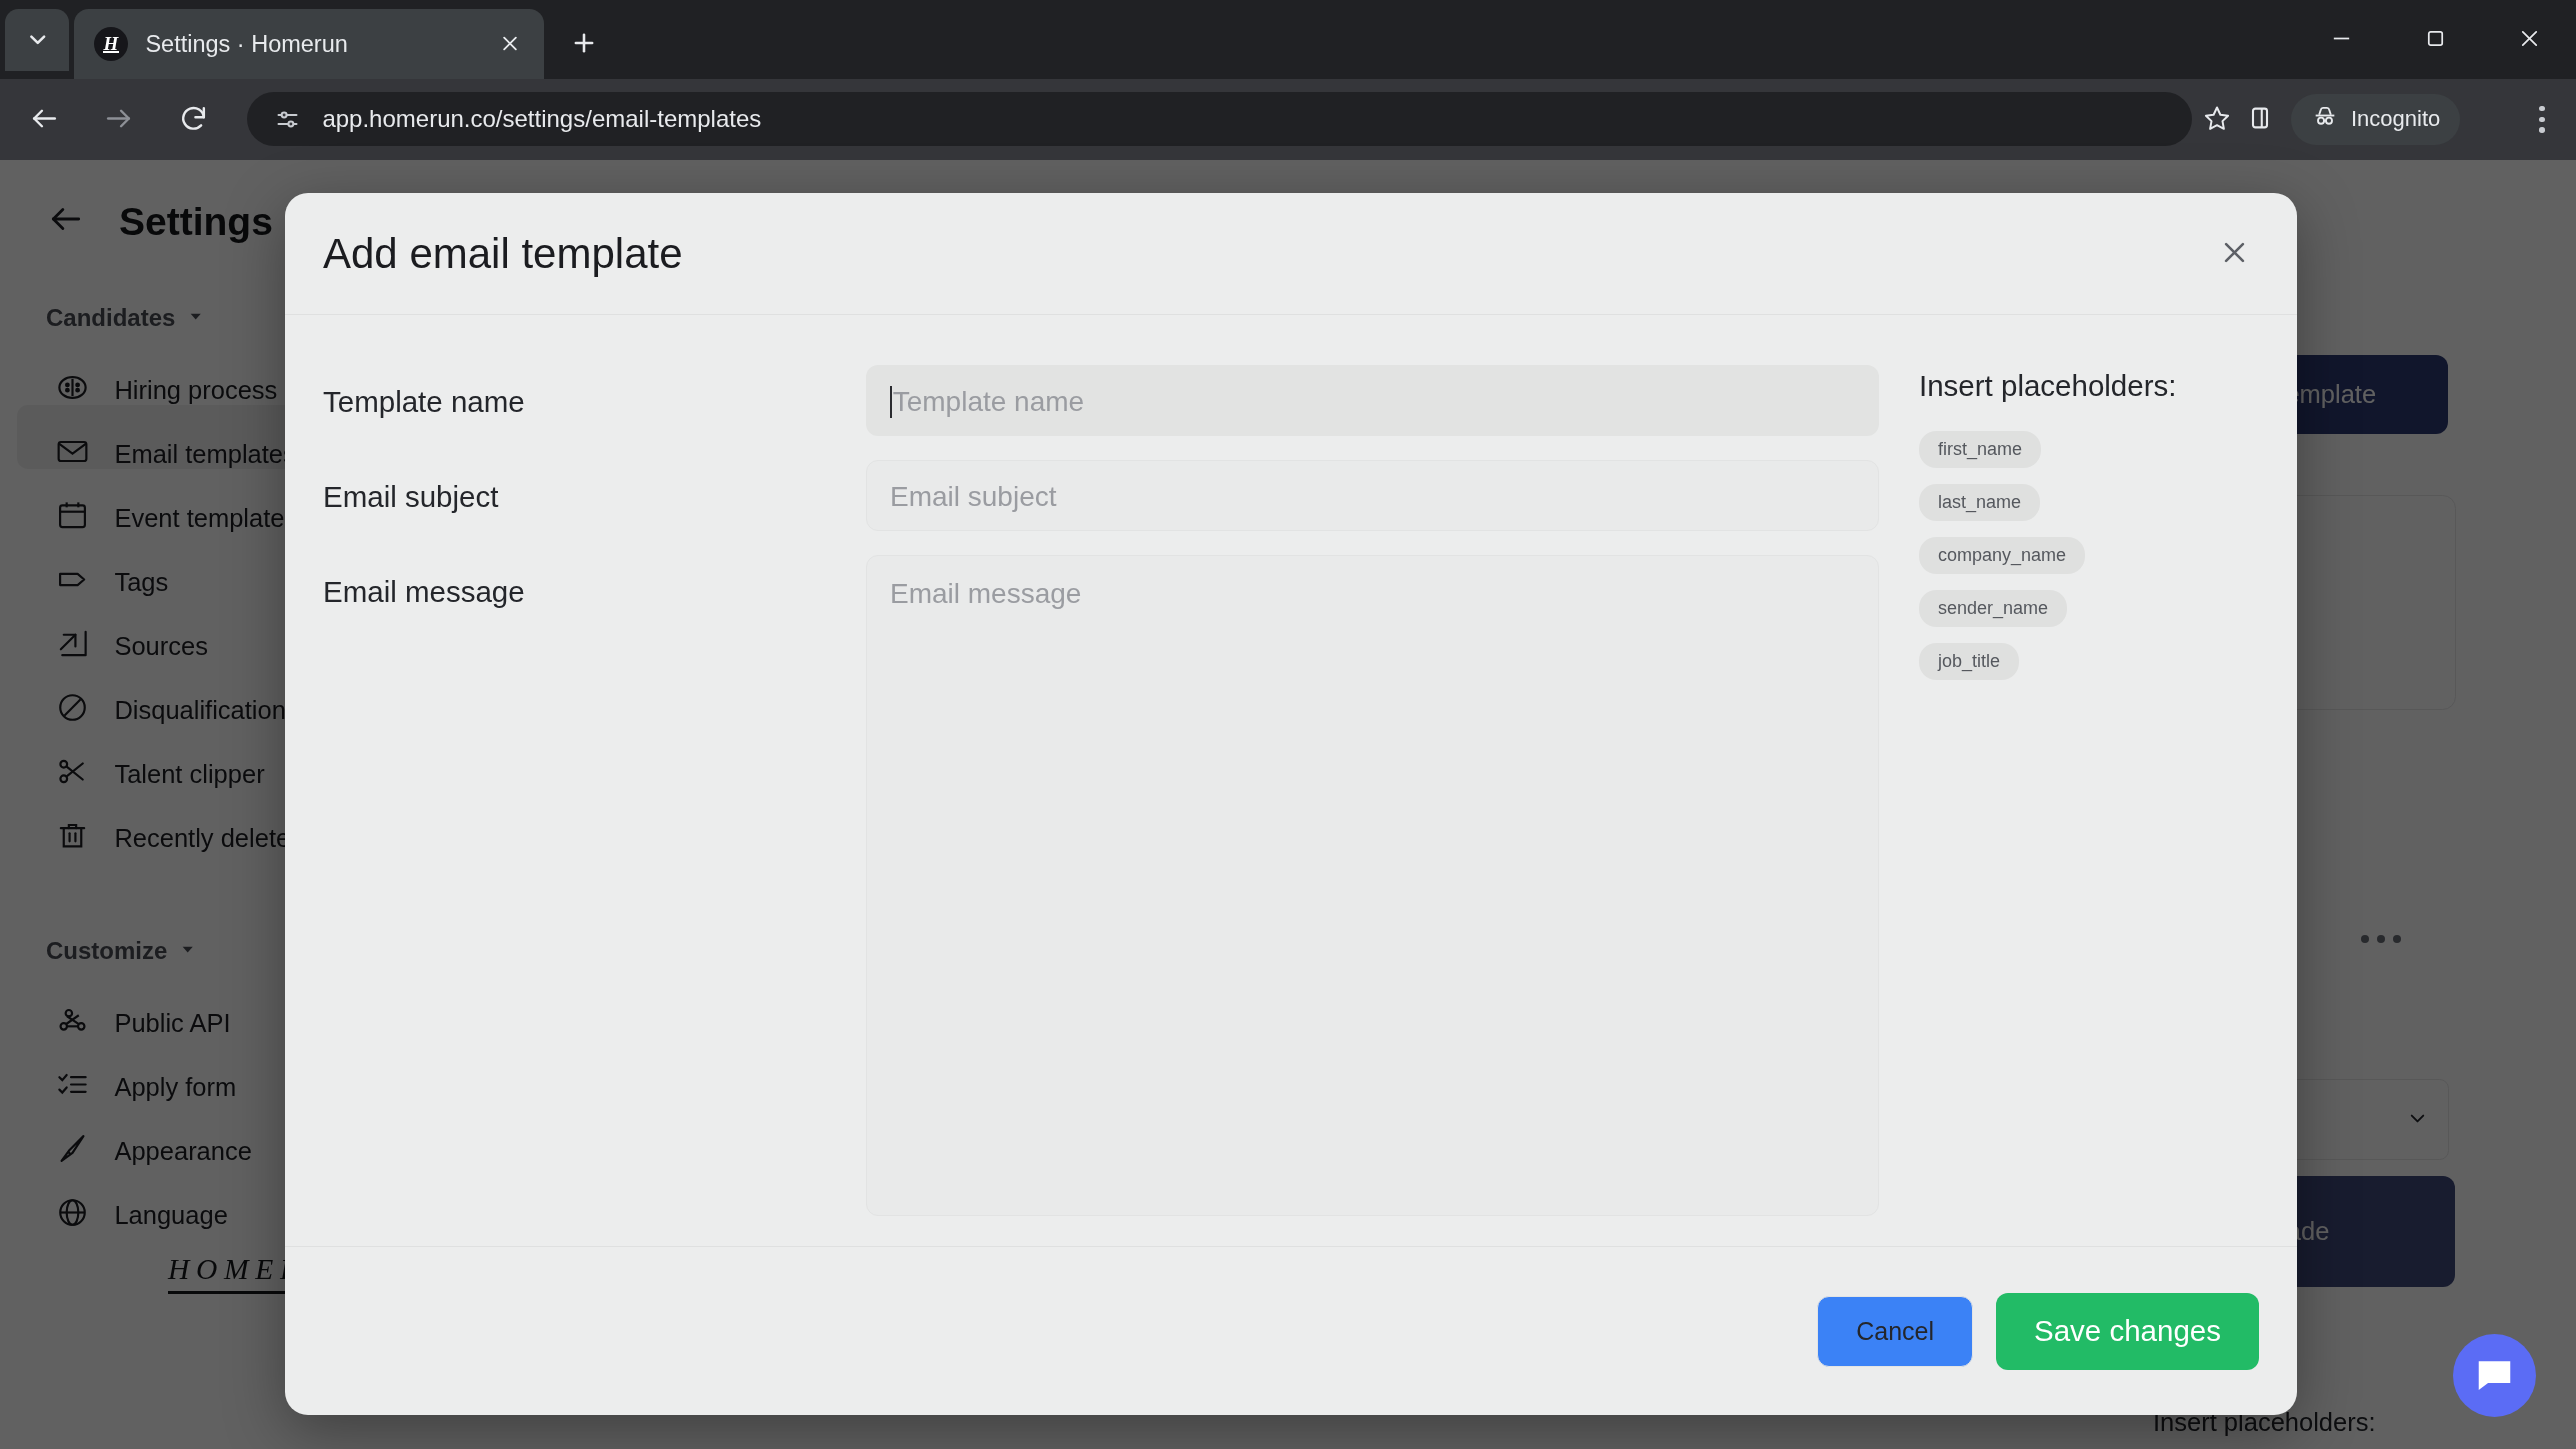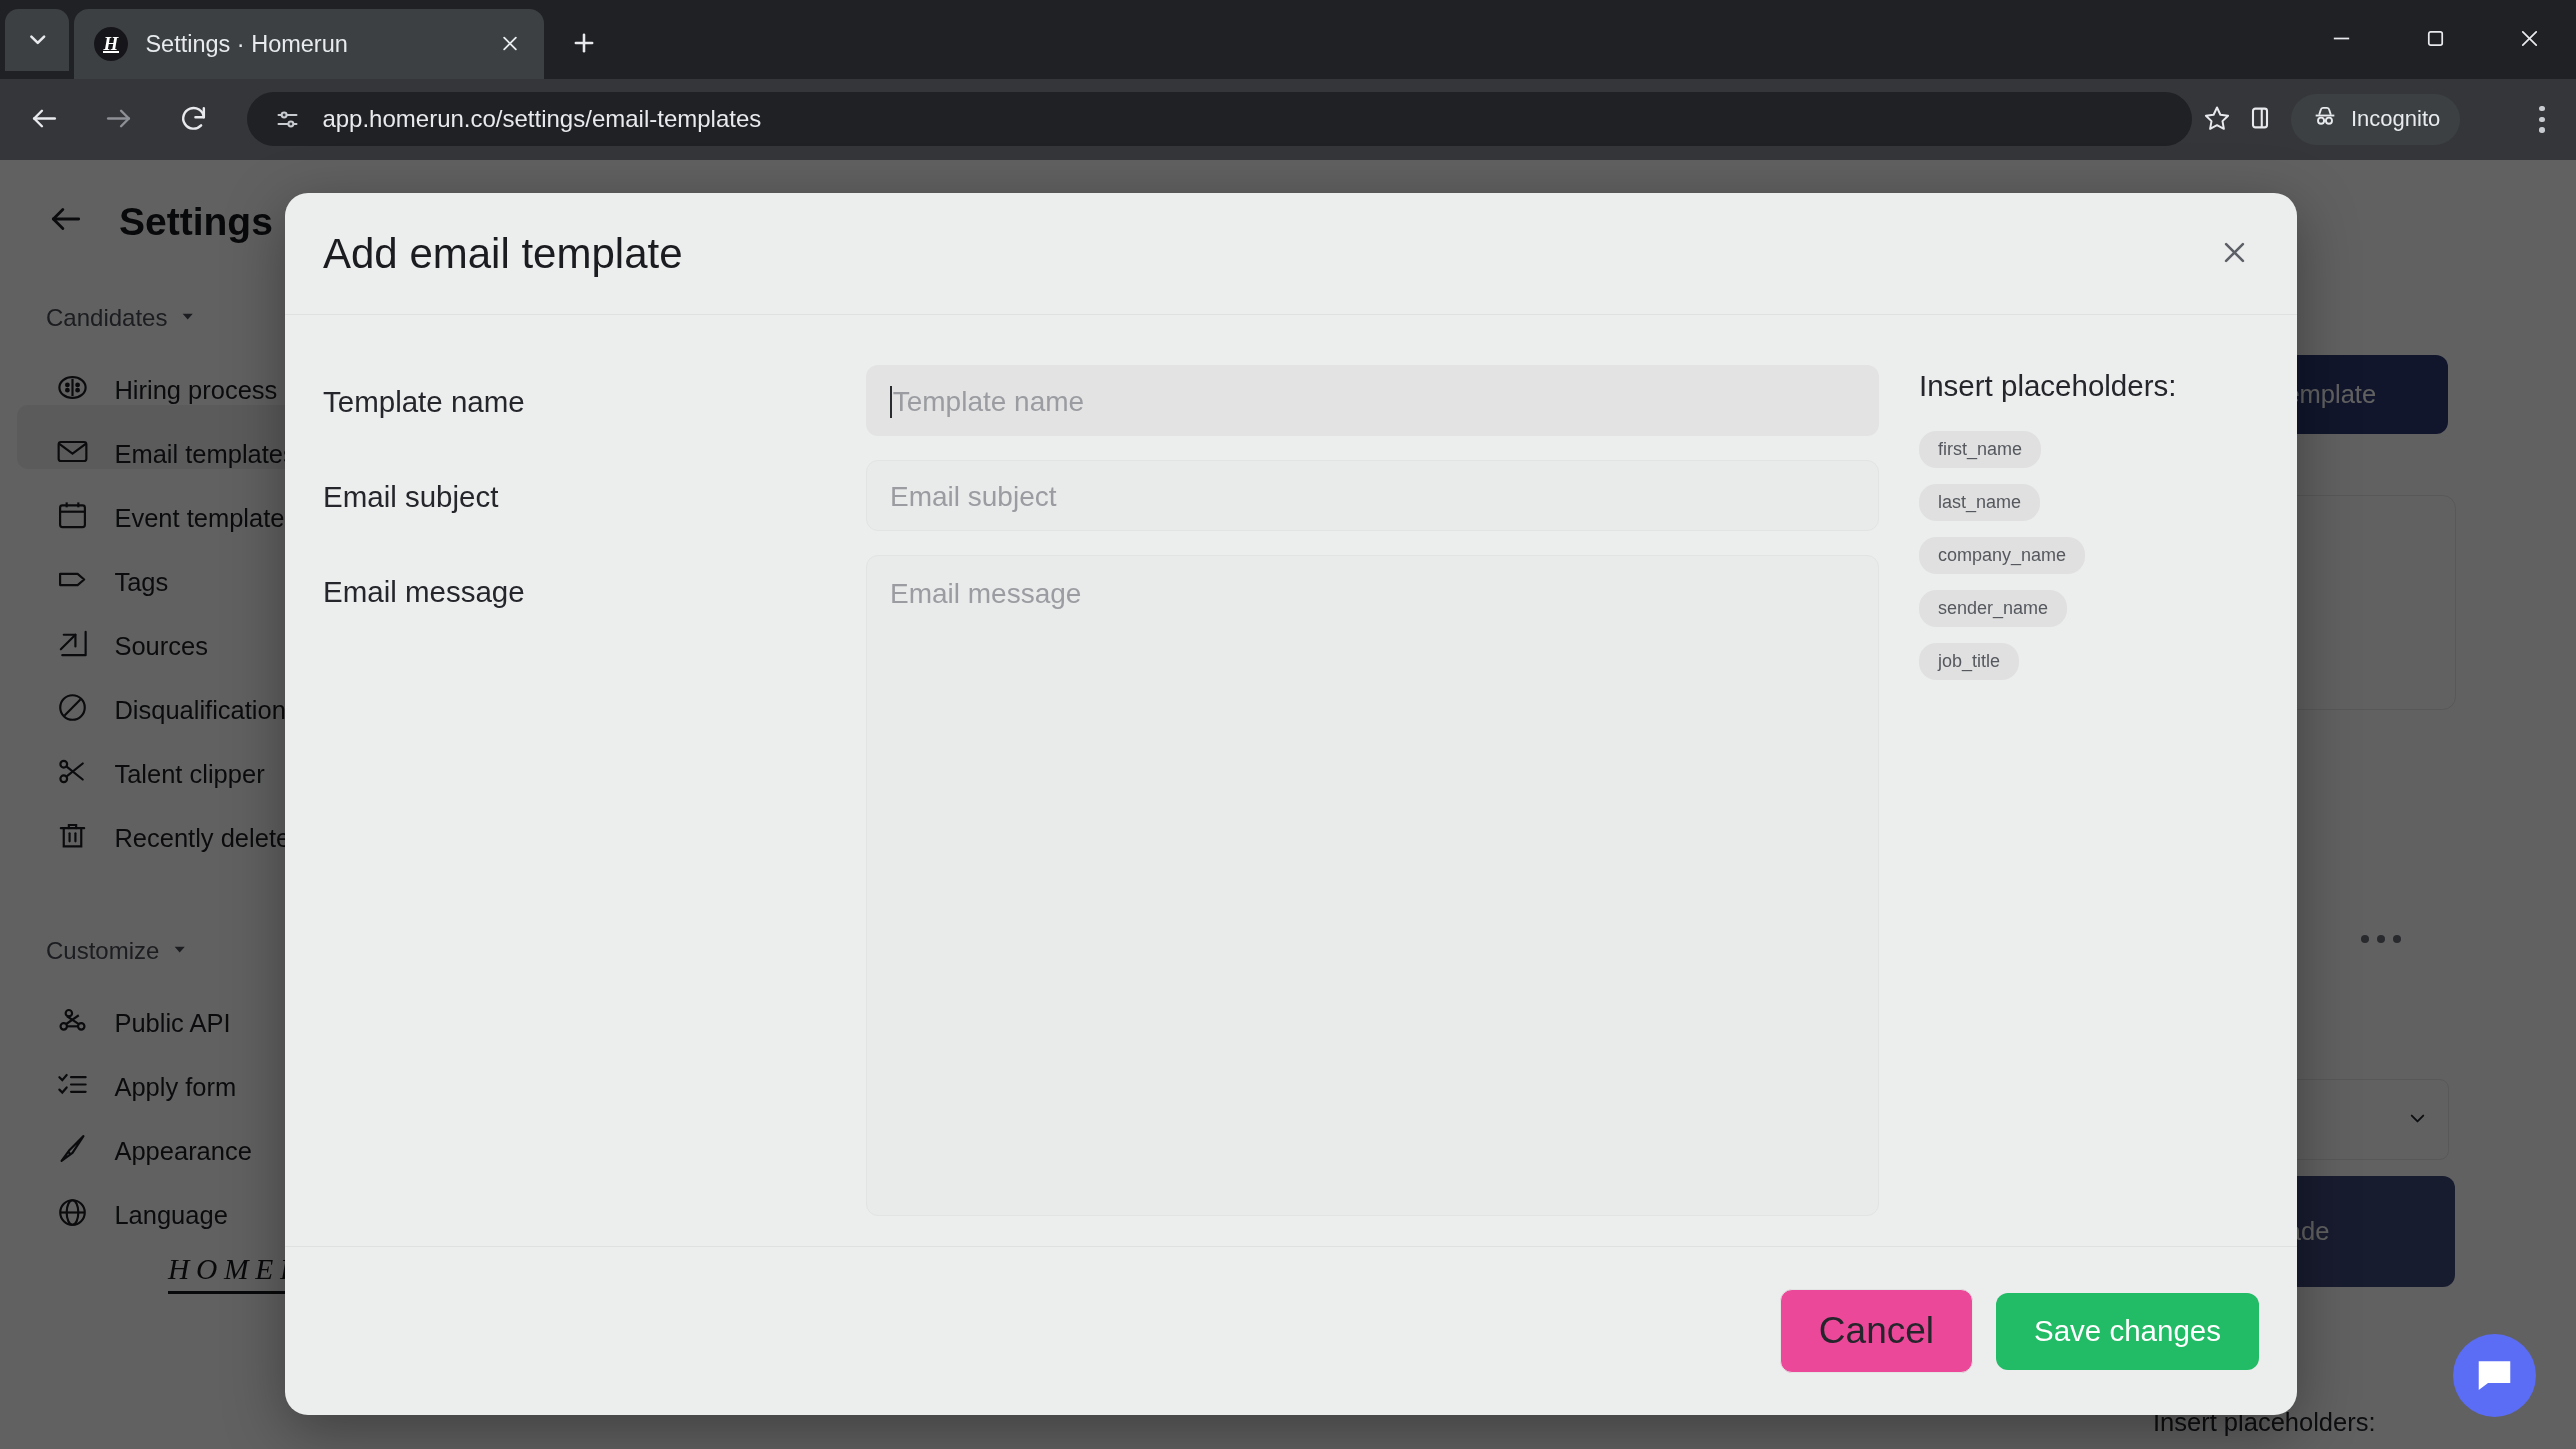--- a/index.html
+++ b/index.html
@@ -130,21 +130,21 @@
   .settings-header {
     position: absolute; left: 47px; top: 40px;
     display: flex; gap: 34px; font-weight: bold;
   }
   .settings-header svg { width: 38px; height: 38px; }
   .settings-header .ttl { font-size: 39px; color: #17181c; }
 
   .sidebar { position: absolute; left: 0; top: 134px; width: 523px; }
   .side-group-title {
     display: flex; align-items: center; gap: 12px;
-    padding: 0 0 0 46px; height: 47px; color: #4a4d55; font-size: 24px;
+    padding: 0 0 0 46px; height: 47px; color: #4a4d55; font-size: 24px; font-weight: bold;
   }
   .side-group-title svg { width: 17.4px; height: 17.4px; }
   .side-item {
     display: flex; align-items: flex-end; gap: 24px;
     height: 64px; padding-left: 38px; border-radius: 10.7px;
     margin: 0 20px 0 17.4px; color: #1d1f24; font-size: 25.5px;
     white-space: nowrap;
   }
   .side-item.active { background: rgba(0,0,0,0.06); }
   .side-item .ico { width: 35px; height: 35px; flex: 0 0 auto;
@@ -255,22 +255,22 @@
     margin-bottom: 16px;
   }
 
   .modal-footer {
     flex: 0 0 auto; height: 169px;
     border-top: 1.3px solid #dfe0e0;
     display: flex; align-items: center; justify-content: flex-end;
     gap: 23px; padding: 0 38px;
   }
   .btn-cancel {
-    background: #ec4899; border: 1.3px solid #e3e4e4; border-radius: 12px;
-    color: #24262b; font-size: 37px; padding: 20px 38px;
+    background: #3b82f6; border: 1.3px solid #e3e4e4; border-radius: 12px;
+    color: #24262b; font-size: 25px; padding: 20px 38px;
   }
   .btn-save {
     background: #22bb66; border: none; border-radius: 12px;
     color: #ffffff; font-size: 29.5px; font-weight: 400; padding: 21.5px 38px;
   }
 </style>
 </head>
 <body>
 
 <div class="browser">

